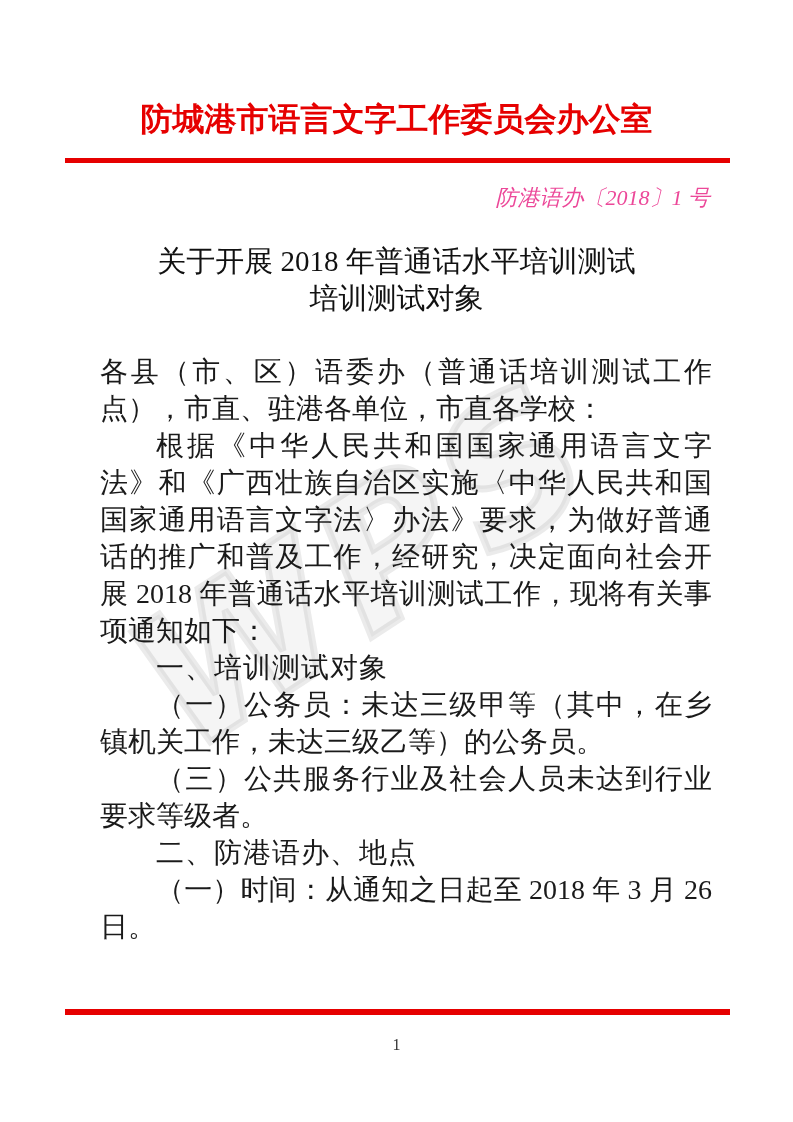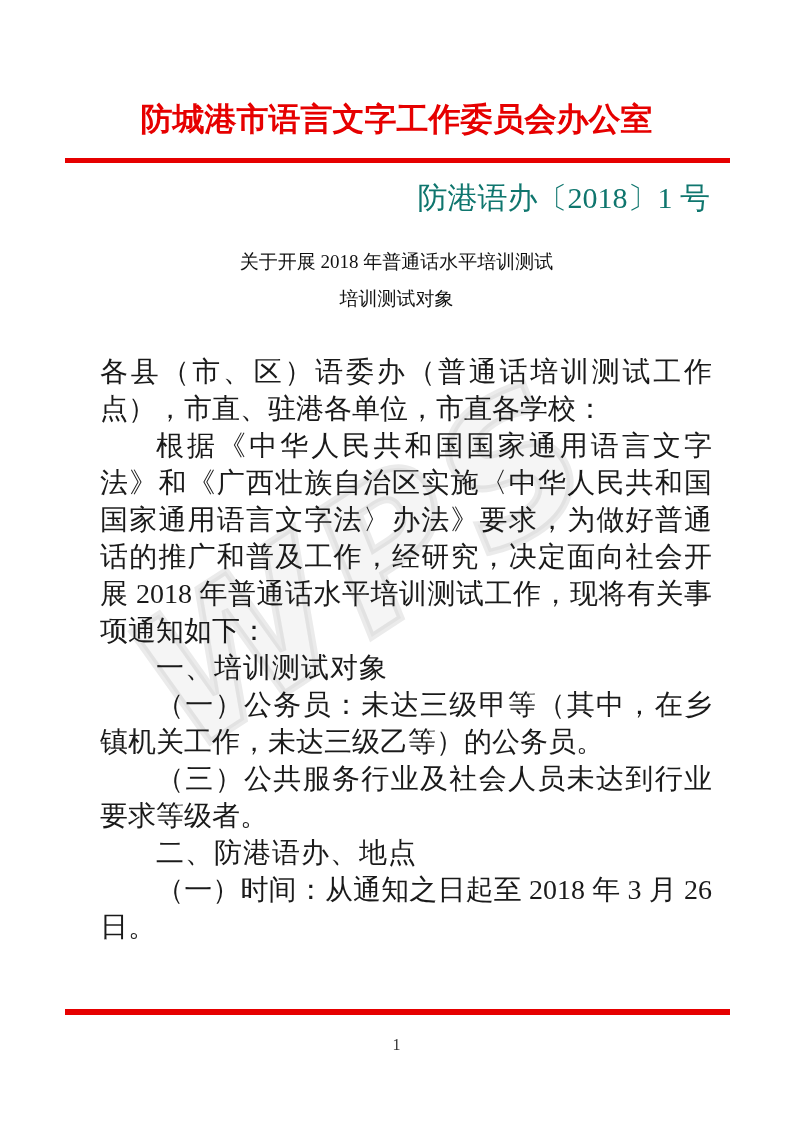--- a/index.html
+++ b/index.html
@@ -29,28 +29,29 @@
   .rule{
     position:absolute;left:65px;width:665px;
     height:2px;background:#ffffff;
     border-top:3px solid var(--red);
     border-bottom:2px solid var(--red);
   }
   .rule-top{top:158px;}
   .rule-bottom{top:1009px;border-top-width:4px;}
   .doc-number{
     position:absolute;top:184px;right:83px;
-    font-size:30px;line-height:28px;color:#0f766e;
+    font-size:22px;line-height:28px;color:#ec4899;
     white-space:nowrap;
+    font-style:italic;
   }
   
   .doc-title{
     position:absolute;top:243px;left:0;width:100%;
     text-align:center;
-    font-size:19px;line-height:37px;
+    font-size:29px;line-height:37px;
     color:#111;
   }
   
   .doc-body{
     position:absolute;top:353px;left:100px;width:612px;
     font-size:28px;line-height:37px;
     text-align:justify;
     z-index:2;
   }
   .doc-body p{margin:0;}

